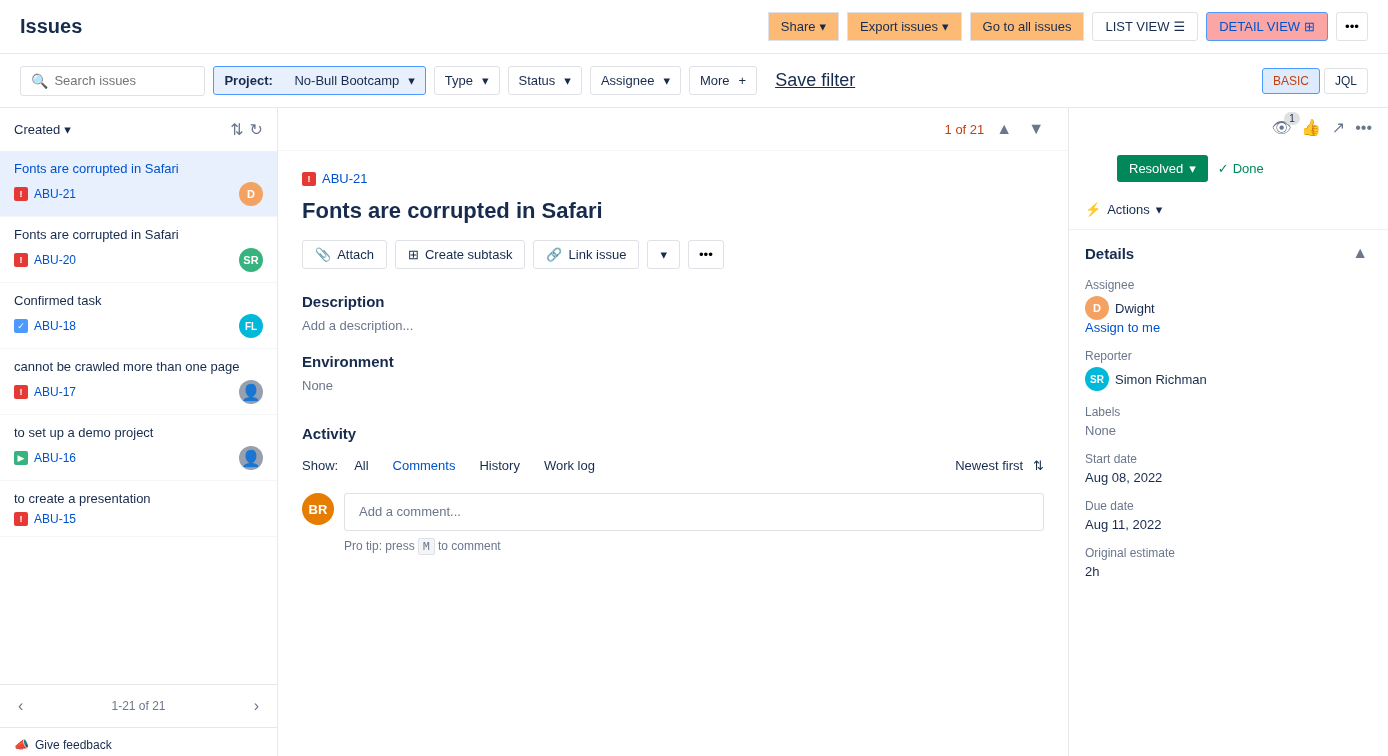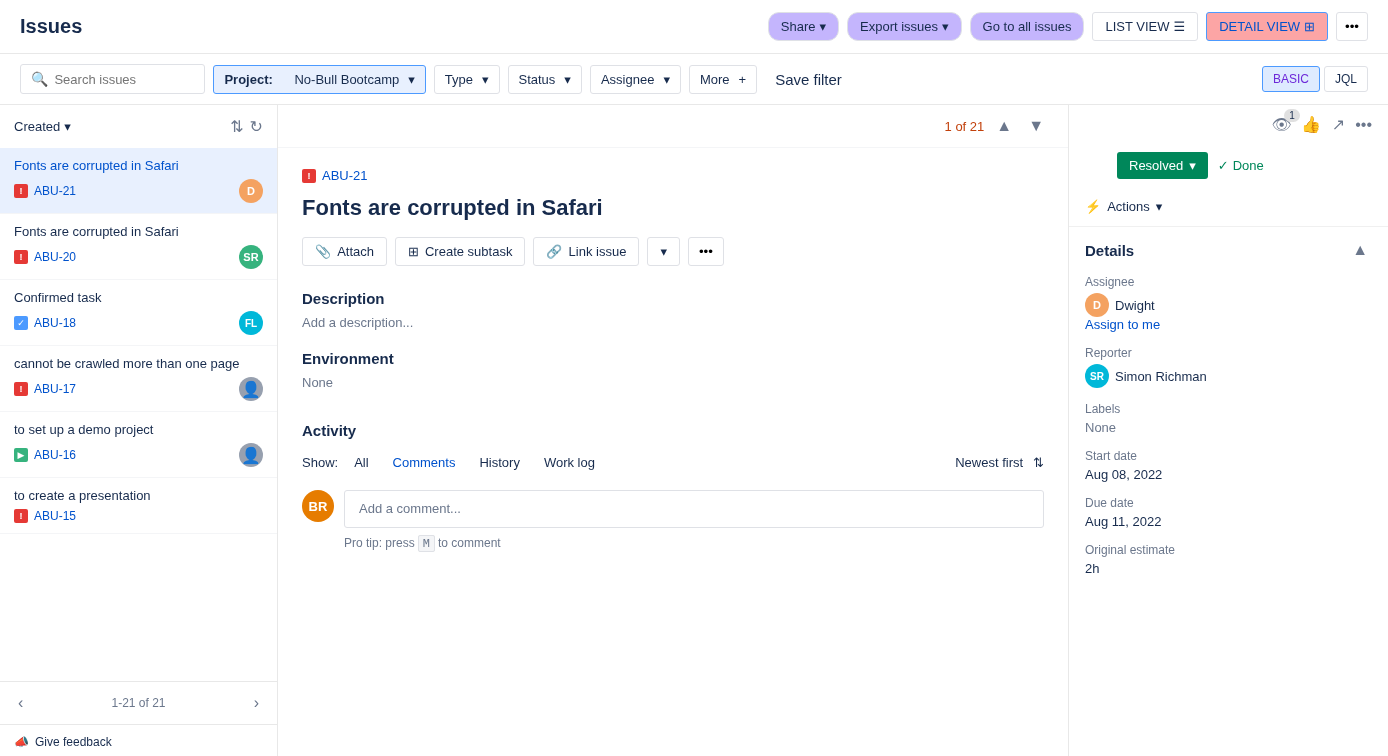--- a/index.html
+++ b/index.html
@@ -2,35 +2,35 @@
 <html><head>
   <meta charset="utf-8">
   <style>
     * { box-sizing: border-box; margin: 0; padding: 0; }
     body { font-family: -apple-system, BlinkMacSystemFont, 'Segoe UI', Arial, sans-serif; font-size: 14px; background: #fff; color: #172b4d; }
 
     
     .top-header { display: flex; align-items: center; justify-content: space-between; padding: 12px 20px; border-bottom: 1px solid #e8e8e8; }
     .page-title { font-size: 20px; font-weight: 600; color: #172b4d; }
     .header-actions { display: flex; align-items: center; gap: 8px; }
-    .btn-header { display: flex; align-items: center; gap: 4px; padding: 6px 12px; border: 1px solid #dfe1e6; border-radius: 11px; background: #c4b5fd; cursor: pointer; font-size: 13px; color: #172b4d; }
+    .btn-header { display: flex; align-items: center; gap: 4px; padding: 6px 12px; border: 1px solid #dfe1e6; border-radius: 0; background: #fdba74; cursor: pointer; font-size: 13px; color: #172b4d; }
     .btn-view { display: flex; align-items: center; gap: 4px; padding: 6px 12px; border: 1px solid #dfe1e6; border-radius: 3px; background: #fff; cursor: pointer; font-size: 13px; color: #172b4d; }
     .btn-view.active { background: #fca5a5; border-color: #4c9aff; color: #0052cc; }
     .btn-more-dots { padding: 6px 8px; border: 1px solid #dfe1e6; border-radius: 3px; background: #fff; cursor: pointer; }
 
     
     .filter-bar { display: flex; align-items: center; gap: 8px; padding: 10px 20px; border-bottom: 1px solid #e8e8e8; }
     .search-box { display: flex; align-items: center; gap: 6px; padding: 6px 10px; border: 1px solid #dfe1e6; border-radius: 3px; background: #fff; min-width: 180px; }
     .search-box input { border: none; outline: none; font-size: 13px; width: 140px; color: #172b4d; }
     .filter-btn { display: flex; align-items: center; gap: 9px; padding: 6px 10px; border: 1px solid #dfe1e6; border-radius: 3px; background: #fff; cursor: pointer; font-size: 13px; color: #172b4d; }
     .project-btn { background: #e8f0fe; border-color: #4c9aff; }
-    .save-filter { padding: 6px 10px; background: none; border: none; cursor: pointer; font-size: 15px; color: #172b4d; }
+    .save-filter { padding: 6px 10px; background: none; border: none; cursor: pointer; font-size: 18px; color: #172b4d; text-decoration: underline; }
     .view-toggle { margin-left: auto; display: flex; gap: 4px; }
     .view-btn { padding: 5px 10px; border: 1px solid #dfe1e6; border-radius: 3px; background: #fff; cursor: pointer; font-size: 12px; color: #172b4d; font-weight: 500; }
-    .view-btn.active { background: #deebff; border-color: #4c9aff; color: #6d28d9; text-align: center; }
+    .view-btn.active { background: #deebff; border-color: #4c9aff; color: #c2410c; text-align: center; }
 
     
     .main-layout { display: flex; height: calc(100vh - 102px); }
 
     
     .sidebar { width: 278px; border-right: 1px solid #e8e8e8; display: flex; flex-direction: column; overflow: hidden; }
     .sidebar-header { display: flex; align-items: center; justify-content: space-between; padding: 12px 14px; }
     .sidebar-header-left { display: flex; align-items: center; gap: 4px; font-size: 13px; font-weight: 500; cursor: pointer; }
     .sidebar-icons { display: flex; gap: 6px; }
     .sidebar-icon-btn { background: none; border: none; cursor: pointer; color: #6b778c; font-size: 16px; }

